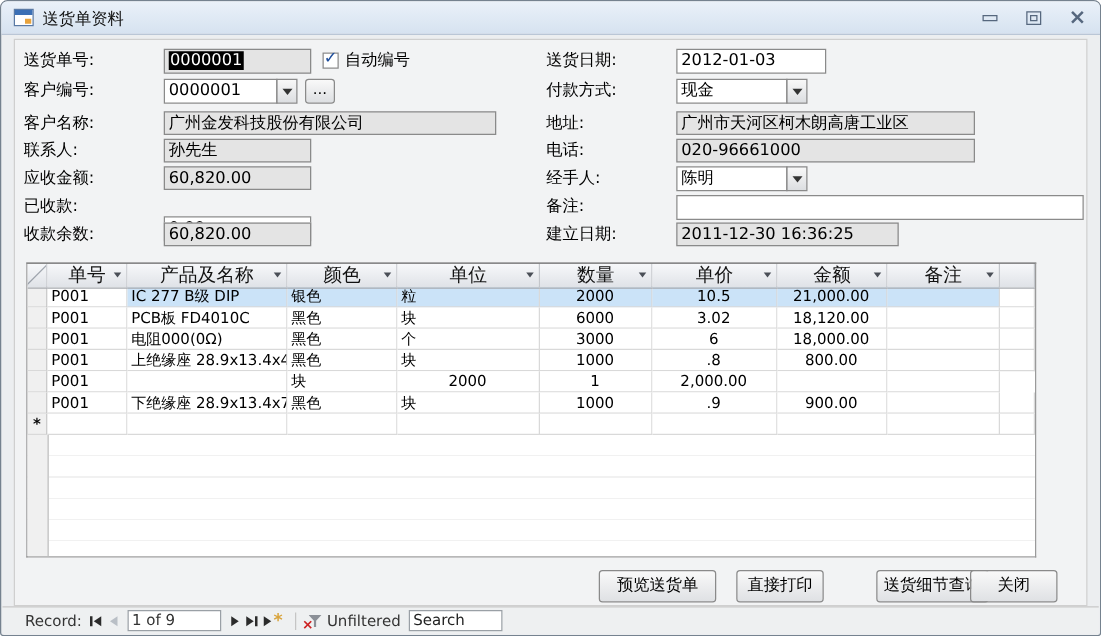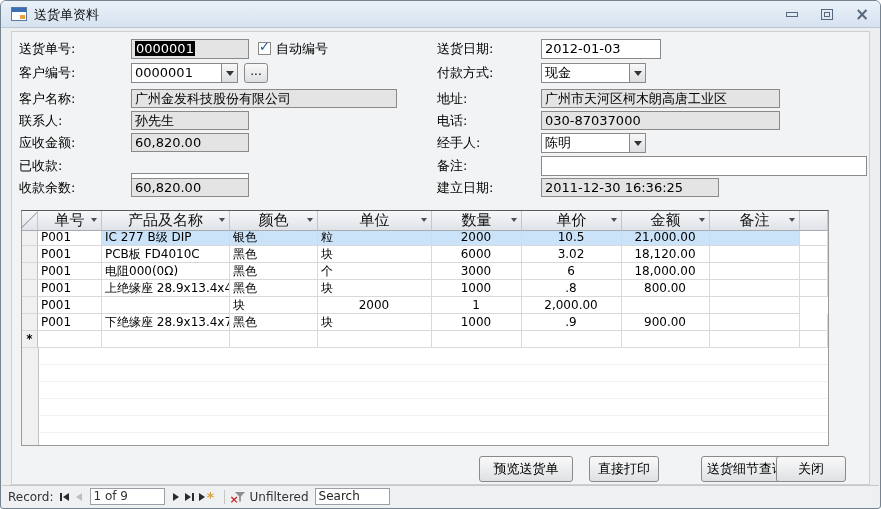--- a/index.html
+++ b/index.html
@@ -60,21 +60,21 @@
   .belowrows{position:absolute;left:0;right:0;bottom:0;top:137px;
         background:repeating-linear-gradient(to bottom,#fff 0 16px,#f1f1f1 16px 17px);}
   .belowrows .selstrip{position:absolute;left:0;top:0;bottom:0;width:16px;background:#f0f0f0;border-right:1px solid #c0c0c0;}
   
   .btn{position:absolute;top:455px;height:26px;border:1px solid #8a8a8a;border-radius:3px;
        background:linear-gradient(#f9f9f9,#dfe1e4);font-size:13px;color:#000;text-align:center;line-height:24px;box-sizing:border-box;
        font-family:"DejaVu Sans",sans-serif;}
   
   .navbar{position:absolute;left:1px;right:1px;bottom:1px;height:21px;background:#eef0f1;
           border-top:1px solid #c8c8c8;display:flex;align-items:center;font-size:12px;color:#333;}
-  .nav-label{margin-left:6px;}
+  .nav-label{margin-left:18px;}
   .navbtn{display:flex;align-items:center;justify-content:center;width:14px;height:14px;gap:1px;}
   .tri-l{width:0;height:0;border-top:4px solid transparent;border-bottom:4px solid transparent;border-right:6px solid #2b2b2b;}
   .tri-r{width:0;height:0;border-top:4px solid transparent;border-bottom:4px solid transparent;border-left:6px solid #2b2b2b;}
   .tri-l.dis{border-right-color:#b9bfc6;}
   .vbar{width:2px;height:8px;background:#2b2b2b;}
   .recbox{width:70px;height:15px;background:#fff;border:1px solid #9aa0a6;margin:0 4px;padding-left:3px;line-height:15px;box-sizing:content-box;}
   .star{color:#d9a43c;font-weight:bold;font-size:14px;line-height:8px;margin-left:1px;}
   .navsep{width:1px;height:14px;background:#c5c5c5;margin:0 7px;}
   .funnel-wrap{position:relative;width:14px;height:12px;margin-right:4px;}
   .funnel{position:absolute;right:0;top:1px;width:11px;height:10px;background:#8b9097;
@@ -139,21 +139,21 @@
   <div class="lbl" style="left:436px;top:132px">经手人:</div>
   <div class="lbl" style="left:436px;top:155px">备注:</div>
   <div class="lbl" style="left:436px;top:177px">建立日期:</div>
 
   <div class="field" style="left:540px;top:38px;width:120px">2012-01-03</div>
   <div class="field" style="left:540px;top:62px;width:89px">现金</div>
   <span class="combo-arrow" style="left:628px;top:62px">
       <i></i>
     </span>
   <div class="field ro" style="left:540px;top:88px;width:239px;height:19px">广州市天河区柯木朗高唐工业区</div>
-  <div class="field ro" style="left:540px;top:110px;width:239px;height:19px">030-87037000</div>
+  <div class="field ro" style="left:540px;top:110px;width:239px;height:19px">020-96661000</div>
   <div class="field" style="left:540px;top:132px;width:89px">陈明</div>
   <span class="combo-arrow" style="left:628px;top:132px">
       <i></i>
     </span>
   <div class="field" style="left:540px;top:155px;width:326px"></div>
   <div class="field ro" style="left:540px;top:177px;width:178px;height:19px">2011-12-30 16:36:25</div>
 
   <div class="datasheet">
     <div class="grid-row hrow">
       <div class="hcell corner"></div>

